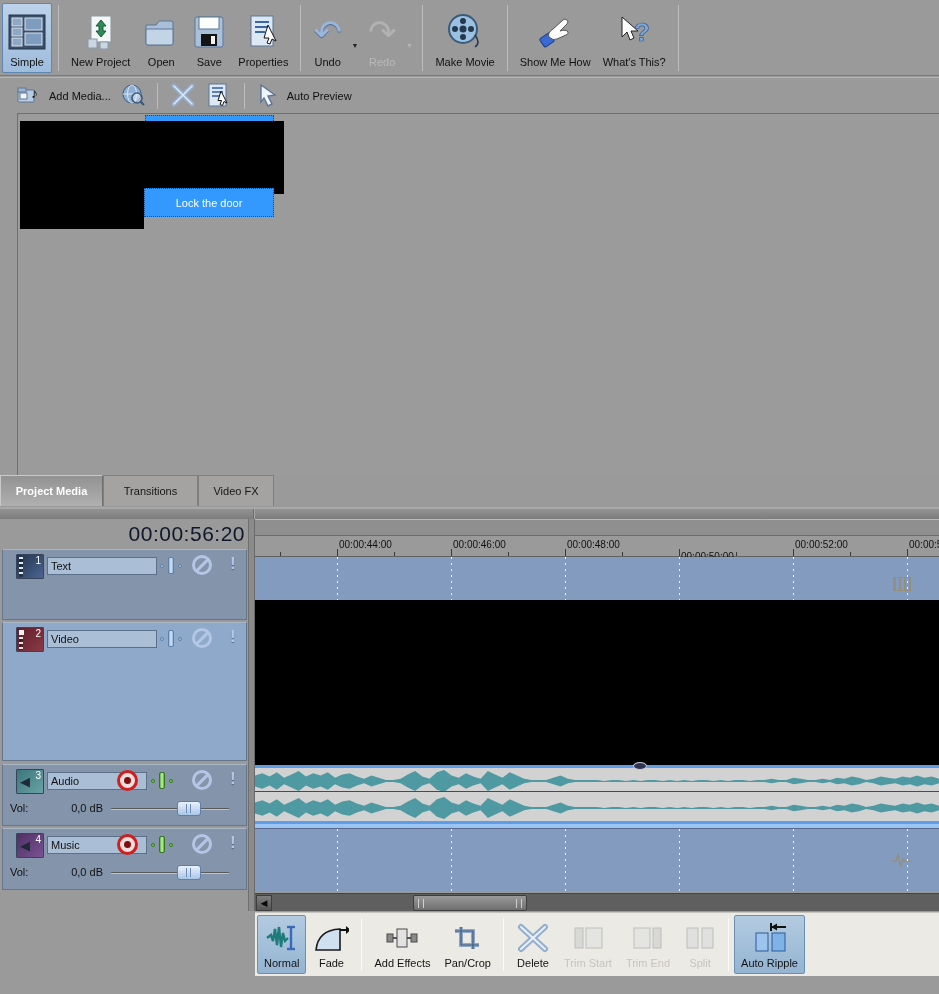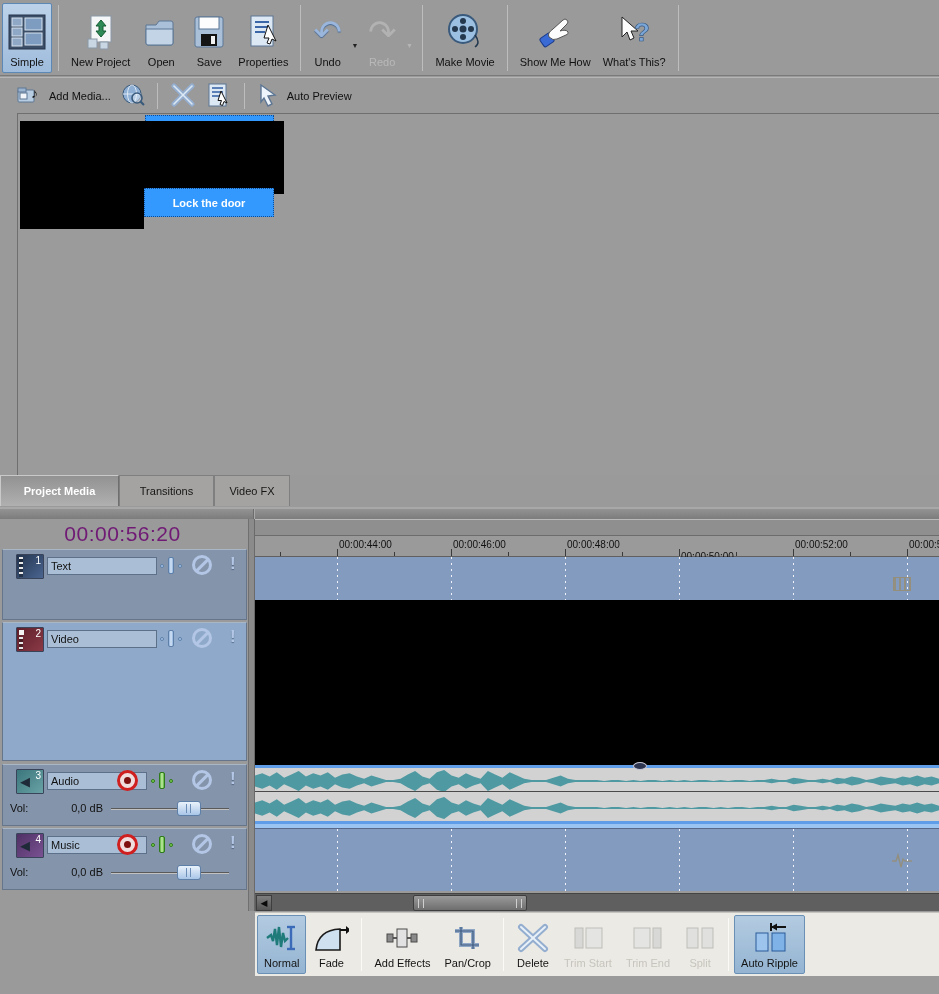--- a/index.html
+++ b/index.html
@@ -19,40 +19,40 @@
   .droparrow.disabled { color:#b5b5b5; }
 
   
   #toolbar-media { position:absolute; left:0; top:77px; width:939px; height:36px;
     background:#9a9a9a; border-top:1px solid #b5b5b5; display:flex; align-items:center; padding-left:12px; font-size:11px; color:#111; }
   .mbtn { display:flex; align-items:center; gap:6px; padding:3px 5px; }
   .msep { width:1px; height:26px; background:#6e6e6e; border-right:1px solid #bdbdbd; margin:0 7px; }
 
   
   #media-panel { position:absolute; left:17px; top:113px; width:922px; height:362px;
-    border-top:1px solid #6f6f6f; border-left:1px solid #6f6f6f; background:#9b9b9b;font-weight:bold; }
+    border-top:1px solid #6f6f6f; border-left:1px solid #6f6f6f; background:#9b9b9b; }
   .blackrect { position:absolute; background:#000; }
   #sel-top-strip { position:absolute; left:127px; top:1px; width:129px; height:6px; background:#3399ff; border:1px dotted #0f4c94; border-bottom:none; }
   #sel-label { position:absolute; left:126px; top:74px; width:130px; height:29px; background:#3399ff;
     border:1px dotted #0f4c94; color:#fff; font-size:11px; display:flex; align-items:center; justify-content:center; }
 
   
   #tab-row { position:absolute; left:0; top:475px; width:939px; height:32px; display:flex; }
   .tab { height:31px; display:flex; align-items:center; justify-content:center; font-size:11px; color:#161616;
     background:#a4a3a1; border:1px solid #7f7f7f; border-bottom:none; }
   .tab.active { background:linear-gradient(180deg,#929292,#b0b0b0); color:#fff; font-weight:bold; border-color:#c9c9c9 #6f6f6f #6f6f6f #c9c9c9; }
 
   #pane-header-bar { position:absolute; left:0; top:507px; width:939px; height:12px;
     background:linear-gradient(180deg,#939393,#7c7c7c); border-top:2px solid #a8a8a8; }
   #pane-header-bar .split { position:absolute; left:253px; top:0; width:2px; height:12px; background:#a8a8a8; border-left:1px solid #6c6c6c; }
 
   
   #timecode-row { position:absolute; left:0; top:519px; width:248px; height:30px;
-    display:flex; align-items:center; justify-content:center; padding-right:3px;
-    font-size:21px; color:#701a75; letter-spacing:0.5px; }
+    display:flex; align-items:center; justify-content:flex-end; padding-right:3px;
+    font-size:21px; color:#0f172a; letter-spacing:0.5px; }
   .track-header { position:absolute; left:2px; width:245px; background:#8494aa; border:1px solid #66758a; border-top-color:#a9b6c6; }
   .track-header.video2 { background:#8ea9c9; }
   .t-icon { position:absolute; left:13px; top:4px; width:28px; height:25px; border:1px solid #39435a; border-radius:1px; }
   .t-icon .num { position:absolute; right:2px; top:0px; color:#fff; font-size:10px; }
   .t-icon .sprockets { position:absolute; left:2px; top:2px; width:4px; height:20px;
      background:repeating-linear-gradient(180deg,#e8e8e8 0 2px, rgba(0,0,0,0.35) 2px 5px); }
   .t-icon .wsq { position:absolute; left:2px; top:2px; width:5px; height:5px; background:#f2f2f2; }
   .t-icon .spk { position:absolute; left:3px; top:4px; font-size:13px; color:#1e2a38; }
   .t-name { position:absolute; left:44px; top:7px; width:110px; height:18px; background:#aabfd6;
      border:1px solid #5d7089; font-size:11px; color:#111; padding:1px 3px; font-family:"Liberation Sans",sans-serif; }
@@ -290,21 +290,21 @@
 <div id="media-panel">
   <div id="sel-top-strip"></div>
   <div class="blackrect" style="left:2px; top:7px; width:264px; height:73px;"></div>
   <div class="blackrect" style="left:2px; top:80px; width:124px; height:35px;"></div>
   <div id="sel-label">
     <span>Lock the door</span>
   </div>
 </div>
 
 <div id="tab-row">
-  <div class="tab active" style="width:119px;">
+  <div class="tab active" style="width:103px;">
       <span>Project Media</span>
     </div>
   <div class="tab" style="width:95px;">
       <span>Transitions</span>
     </div>
   <div class="tab" style="width:76px;">
       <span>Video FX</span>
     </div>
 </div>
 

